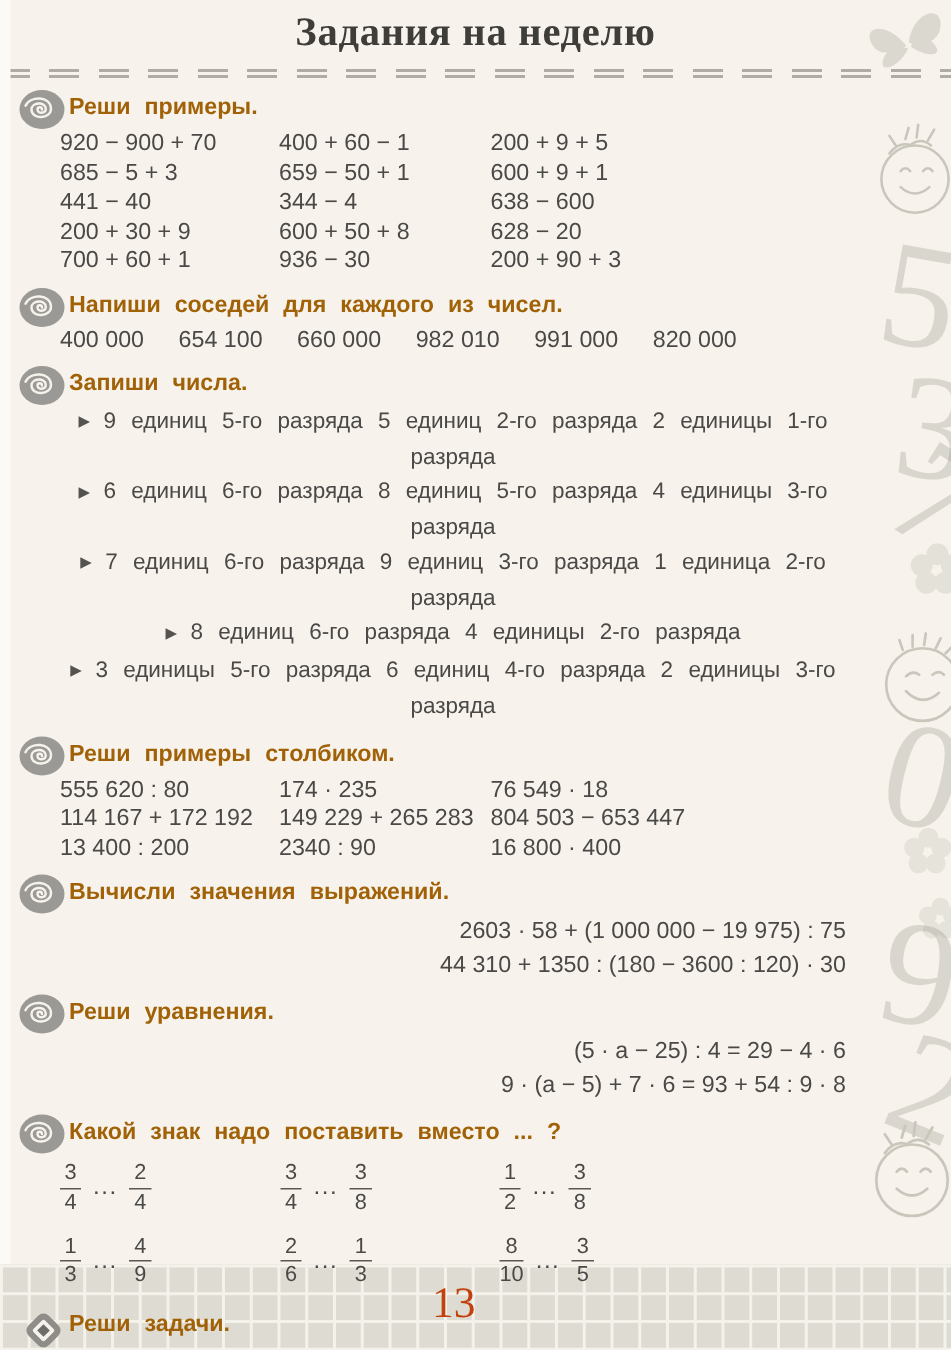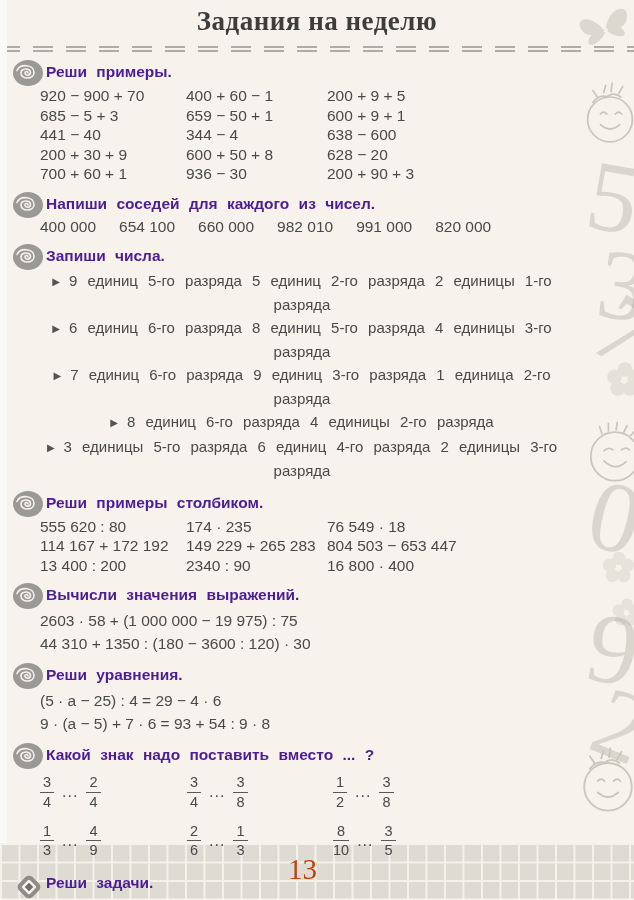--- a/index.html
+++ b/index.html
@@ -9,28 +9,28 @@
   .left-edge{position:absolute;left:0;top:0;width:7px;height:843px;background:#fbfaf6;}
   
   .title{margin:6px 0 0;text-align:center;font-family:"Liberation Serif",serif;
          font-weight:700;font-size:27px;color:#3e3d3a;letter-spacing:.5px;}
   .dashline{margin-top:9px;}
   .dashline .row{height:2px;background:repeating-linear-gradient(90deg,#aeaca4 0 20px,transparent 20px 33px);}
   .dashline .row+.row{margin-top:2px;}
   
   .content{position:relative;z-index:2;width:524px;margin-left:40px;}
   .sec{position:relative;margin-top:11px;}
-  .sec h2{margin:0 0 5px 6px;font-size:15.5px;font-weight:700;color:#4c1d95;word-spacing:5px;}
+  .sec h2{margin:0 0 5px 6px;font-size:15.5px;font-weight:700;color:#a16207;word-spacing:5px;}
   .icon{position:absolute;left:-28px;top:-4px;width:33px;height:30px;}
   .grid3{display:grid;grid-template-columns:146px 141px auto;}
   .grid3 .cell{font-size:15.5px;line-height:19.5px;white-space:nowrap;}
   .numrow{display:flex;gap:23px;font-size:15.5px;}
   .bullets div{font-size:15px;line-height:22.6px;word-spacing:6px;text-align:center;}
   .bullets .tri{display:inline-block;margin-right:9px;font-size:10px;color:#55534f;transform:translateY(-1px);word-spacing:0;}
-  .lines div{font-size:15.5px;line-height:23px;}
+  .lines div{font-size:15.5px;line-height:23px;text-align:right;}
   
   .fracgrid{display:grid;grid-template-columns:147px 146px auto;row-gap:13px;margin-top:10px;}
   .frac{display:inline-block;text-align:center;font-size:14.5px;line-height:1.12;vertical-align:middle;}
   .frac .fn{display:block;border-bottom:1.5px solid #5a5855;padding:0 3px 1px;}
   .frac .fd{display:block;padding-top:1px;}
   .dots{display:inline-block;margin:0 8px;vertical-align:middle;letter-spacing:1px;}
   
   .prob{margin:0 0 12px;font-size:15px;line-height:21.3px;text-align:justify;word-spacing:3px;}
   
   .footer-grid{position:absolute;left:0;bottom:0;width:634px;height:57px;z-index:1;

